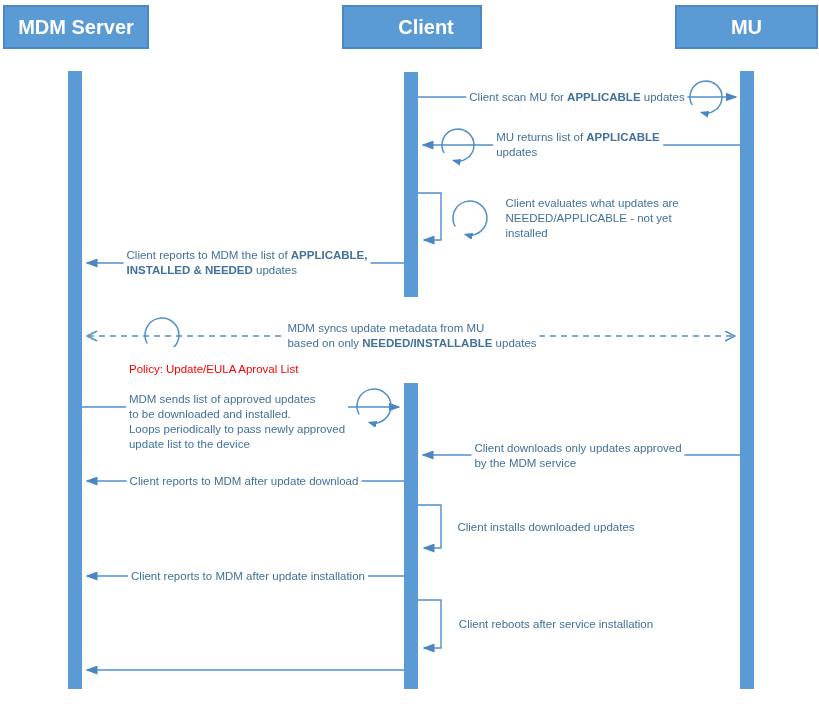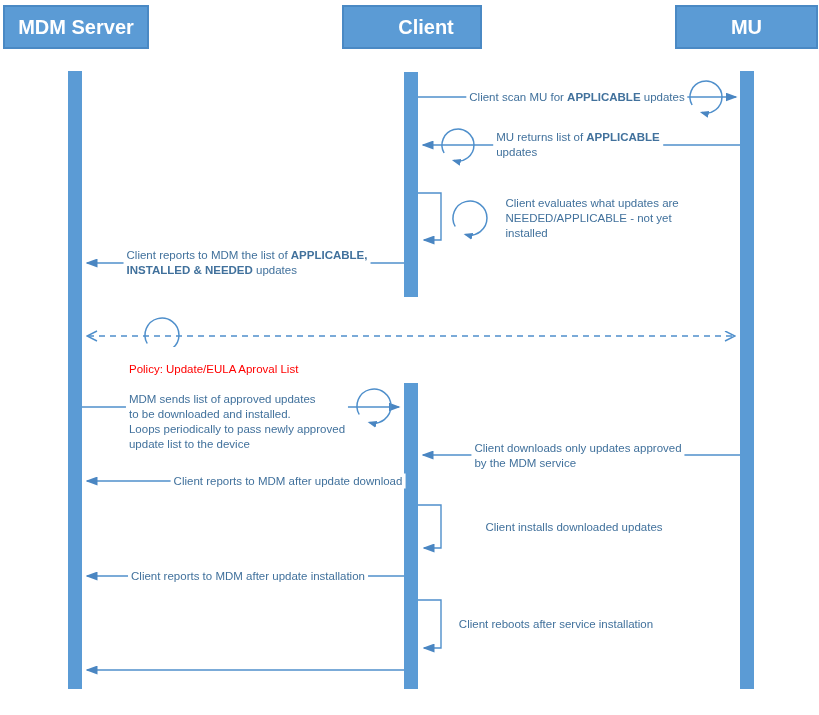--- a/index.html
+++ b/index.html
@@ -86,27 +86,29 @@
     <path class="loop" marker-end="url(#mkLoop)" d="M 359.21 414.5 A 17 17 0 1 1 369.58 422.49"></path>
   </svg>
 
   <div class="msg" style="left:577px;top:97px;">Client scan MU for <b>APPLICABLE</b> updates</div>
   <div class="msg" style="left:578px;top:145px;">MU returns list of <b>APPLICABLE</b>
 updates</div>
   <div class="msg" style="left:608px;top:218px;">Client evaluates what updates are
 NEEDED/APPLICABLE - not yet installed</div>
   <div class="msg" style="left:247px;top:263px;">Client reports to MDM the list of <b>APPLICABLE,
 INSTALLED &amp; NEEDED</b> updates</div>
+  <div class="msg" style="left:412px;top:336px;">MDM syncs update metadata from MU
+based on only <b>NEEDED/INSTALLABLE</b> updates</div>
   <div class="msg" style="left:237px;top:407px;">
     <span class="policy-title">Policy: Update/EULA Aproval List</span>
     <span class="policy-body">MDM sends list of approved updates
 to be downloaded and installed.
 Loops periodically to pass newly approved
 update list to the device</span>
   </div>
   <div class="msg" style="left:578px;top:456px;">Client downloads only updates approved
 by the MDM service</div>
-  <div class="msg" style="left:244px;top:481px;margin-left:44px;">Client reports to MDM after update download</div>
-  <div class="msg" style="left:546px;top:527px;margin-left:28px;">Client installs downloaded updates</div>
+  <div class="msg" style="left:244px;top:481px;">Client reports to MDM after update download</div>
+  <div class="msg" style="left:546px;top:527px;">Client installs downloaded updates</div>
   <div class="msg" style="left:248px;top:576px;">Client reports to MDM after update installation</div>
   <div class="msg" style="left:556px;top:624px;">Client reboots after service installation</div>
 
 </div>
 
 </body></html>

